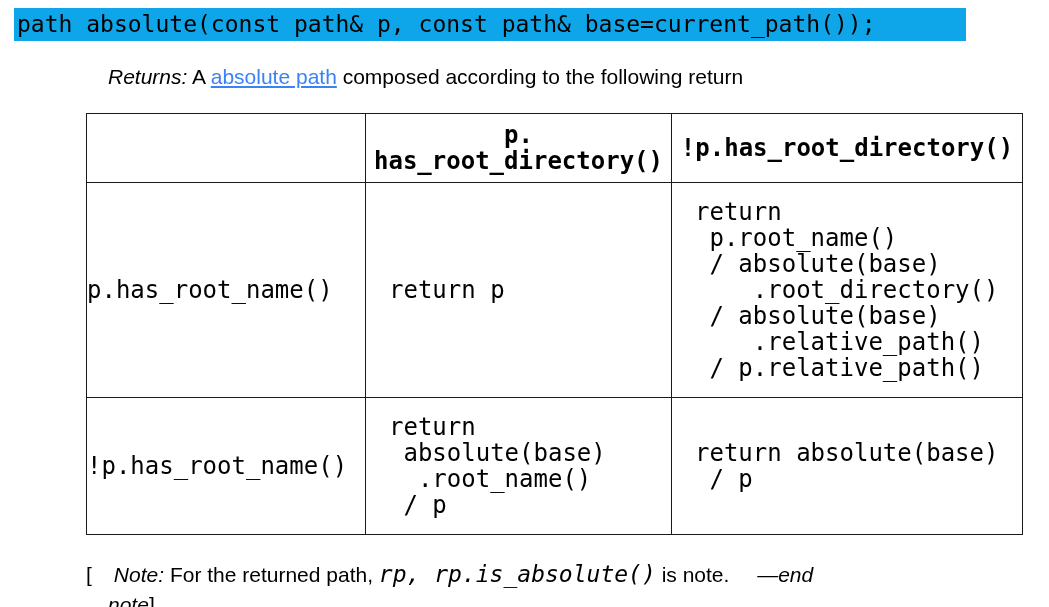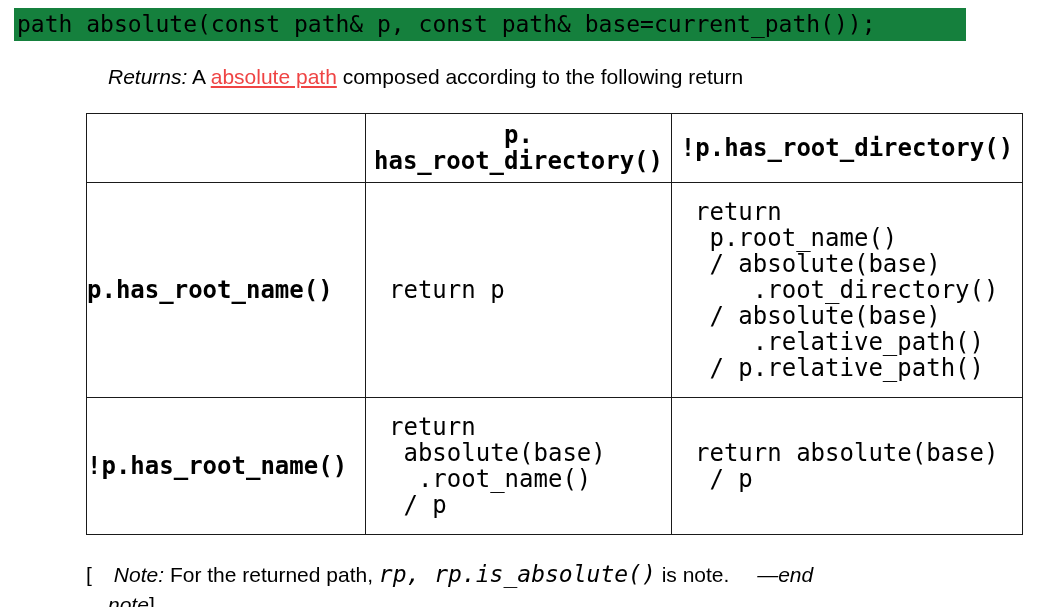--- a/index.html
+++ b/index.html
@@ -8,37 +8,37 @@
     width: 1049px; height: 607px;
     font-family: "Liberation Sans", sans-serif;
     color: #000000;
     overflow: hidden;
   }
 
   
   .code-highlight {
     margin: 8px 0 0 14px;
     width: 952px;
-    background: #15803d;
+    background: #0ea5e9;
     font-family: "DejaVu Sans Mono", monospace;
     font-size: 23px;
     line-height: 26px;
     padding: 3px 0 4px 3px;
     white-space: pre;
   }
 
   
   .returns {
     margin: 23px 0 0 86px;
     font-size: 21px;
     line-height: 26px;
   }
   .it { font-style: italic; margin-left: 22px; }
   a.doclink {
-    color: #ef4444;
+    color: #3b82f6;
     text-decoration: underline;
     cursor: pointer;
   }
 
   
   table.spec {
     margin: 23px 0 0 86px;
     border-collapse: collapse;
     table-layout: fixed;
     width: 936px;
@@ -56,21 +56,21 @@
   .col3 { width: 351px; }
   tr.hdr-row td { height: 69px; }
   tr.row-1 td { height: 204px; }
   tr.row-2 td { height: 128px; }
   td.hdr {
     font-weight: bold;
     text-align: center;
     font-size: 23px;
   }
   td.rowhdr {
-    font-weight: bold;
+    font-weight: normal;
     padding-left: 13px;
   }
   .cellpre {
     white-space: pre;
     margin: 16px;
     font: inherit;
     padding-left: 7px;
   }
   .hdrpre { white-space: pre; font: inherit; margin: 0; }
 

